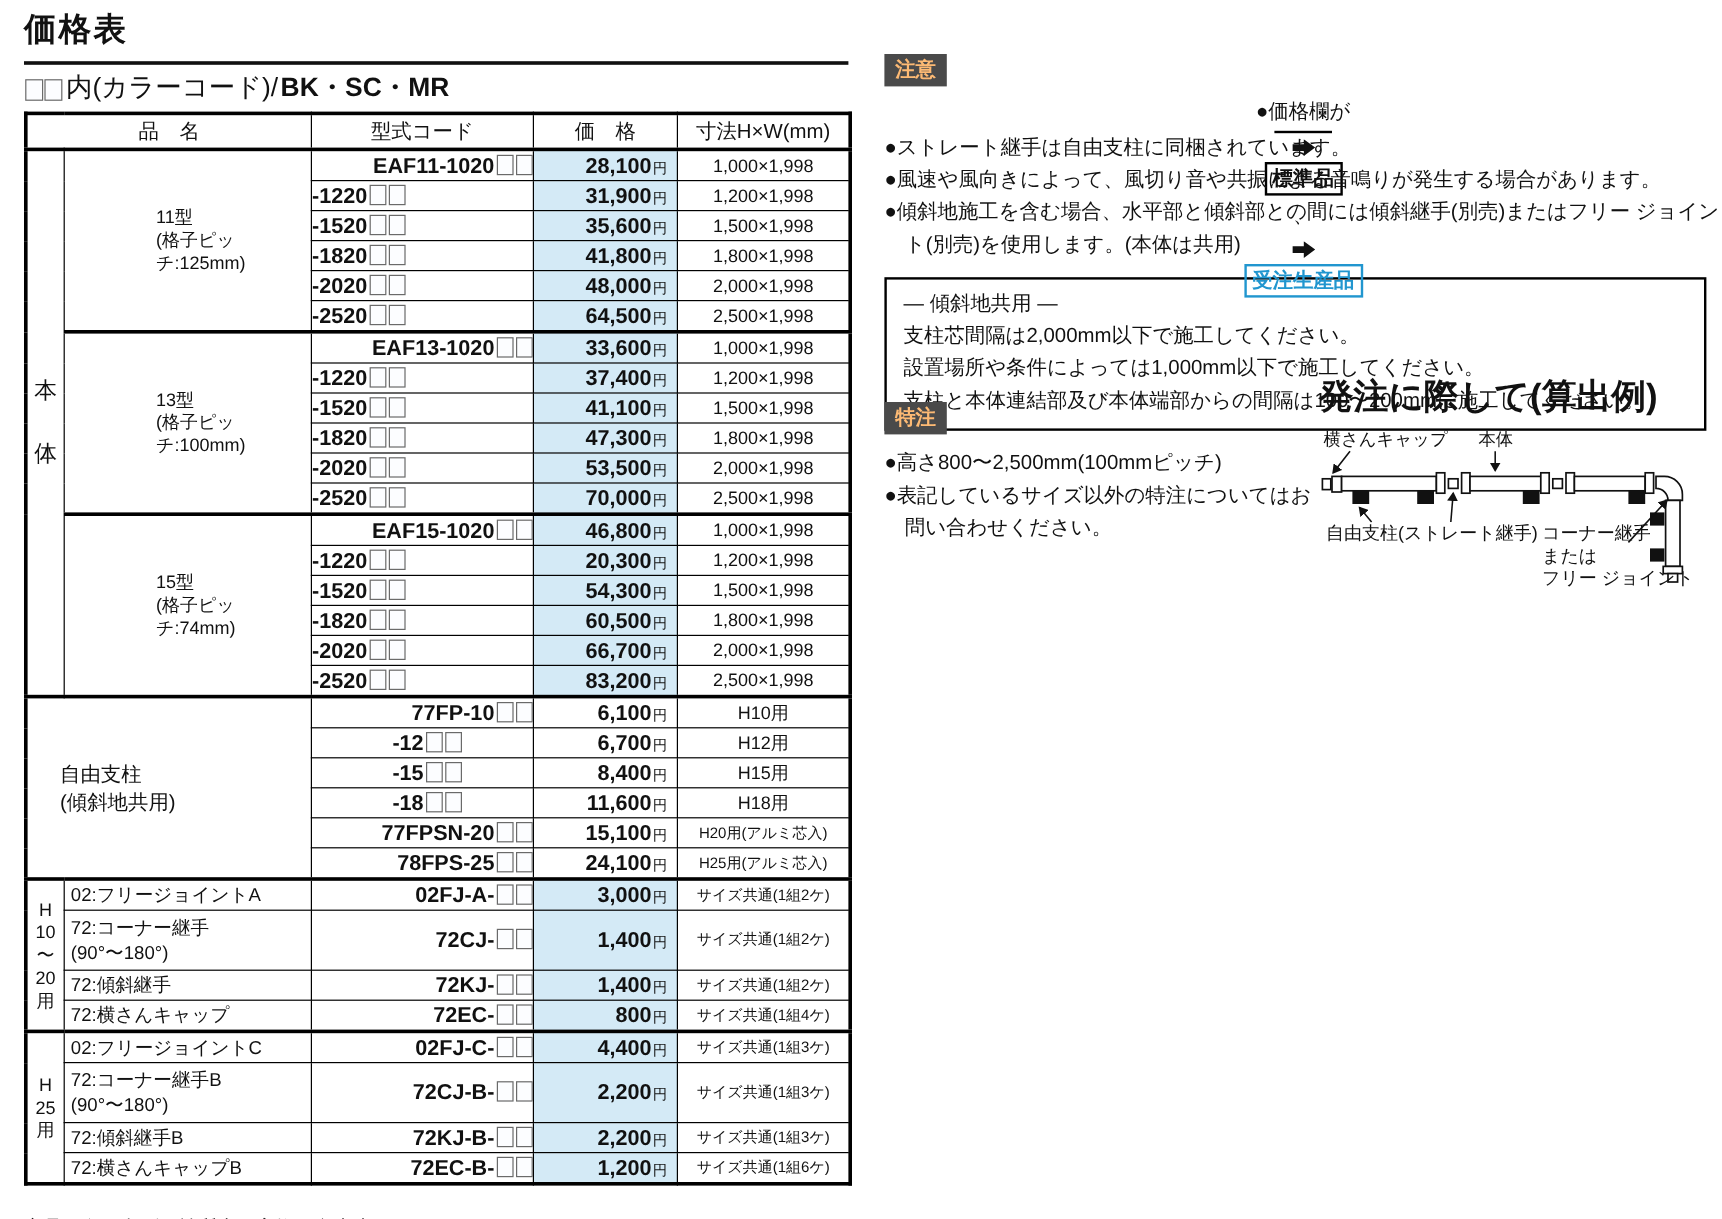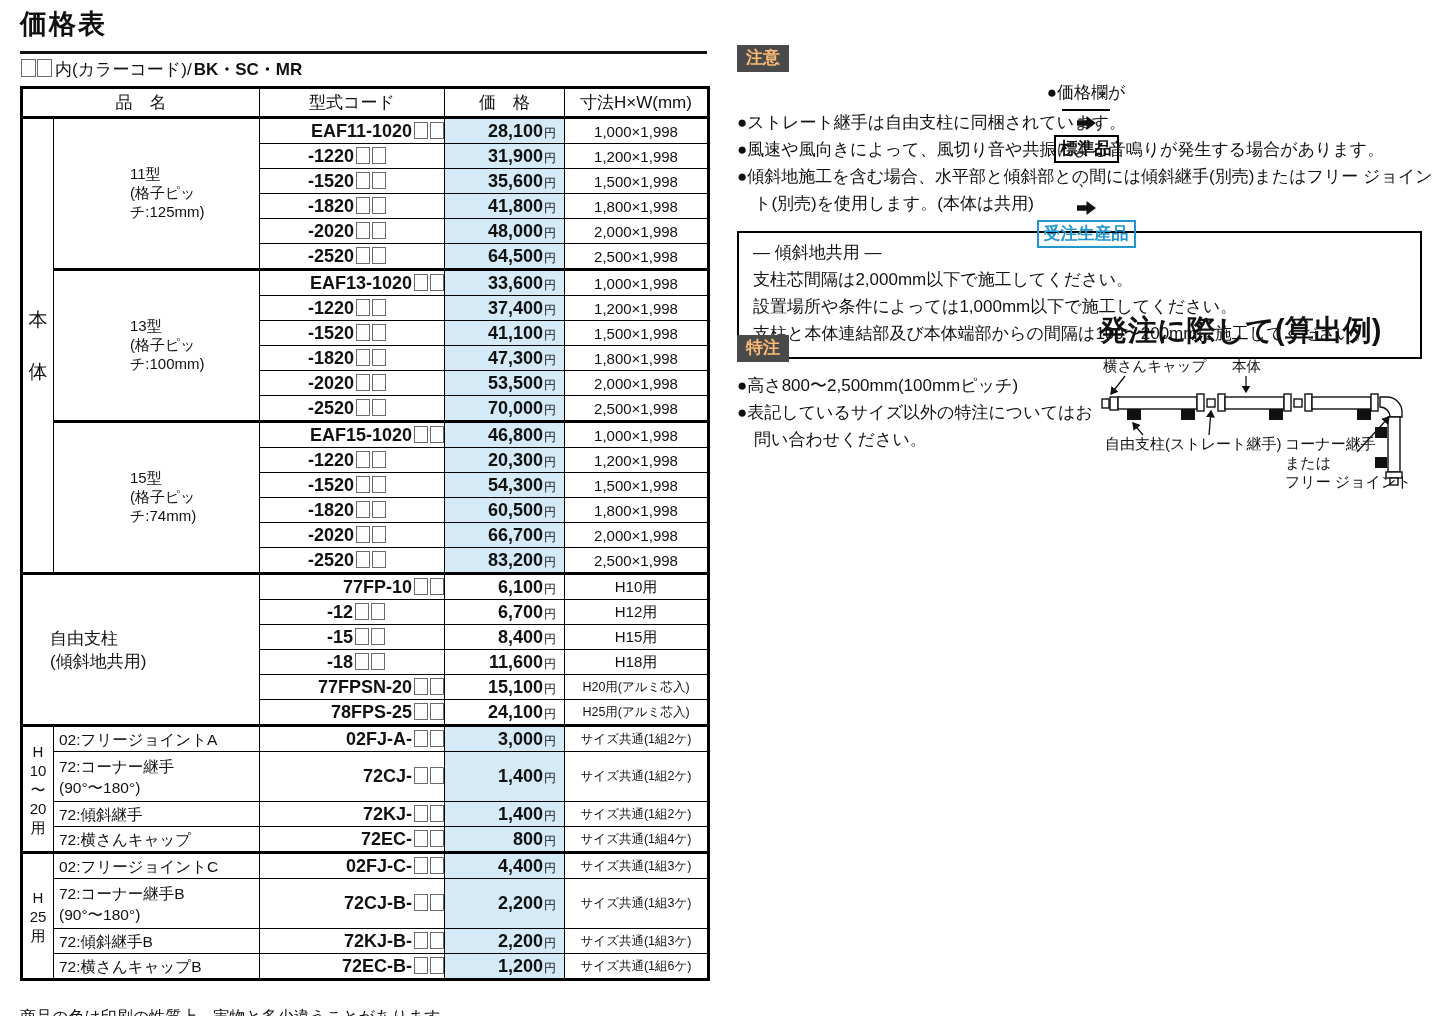--- a/index.html
+++ b/index.html
@@ -2,40 +2,40 @@
 <html><head>
 <meta charset="utf-8">
 <style>
   html,body{margin:0;padding:0;background:#fff;}
   .canvas{position:relative;width:1435px;height:1016px;background:#fff;color:#111;
           font-family:"Liberation Sans","DejaVu Sans",sans-serif;overflow:hidden;}
   
   .left{position:absolute;left:20px;top:6px;width:687px;}
   .page-title{font-size:27px;font-weight:bold;letter-spacing:2px;margin:0 0 9px 0;}
   .rule{height:3px;background:#111;}
-  .cc-line{font-size:17px;padding:4px 0 5px 1px;display:flex;align-items:center;gap:2px;}
+  .cc-line{font-size:22px;padding:4px 0 5px 1px;display:flex;align-items:flex-end;gap:2px;}
   .cc-line b{font-weight:bold;}
   .sq{display:inline-block;width:12px;height:15px;border:1.5px solid #6a6a6a;background:#fcfdff;margin-left:2px;vertical-align:-2px;}
   .sq.big{width:13px;height:16px;margin:0 1px 0 0;}
   table{border-collapse:collapse;width:687px;table-layout:fixed;border:3px solid #000;}
   col.c-g{width:32px}col.c-n{width:206px}col.c-c{width:185px}col.c-p{width:120px}col.c-d{width:144px}
   th{font-weight:normal;font-size:17px;height:25px;border:1.5px solid #000;border-bottom:3px solid #000;background:#fff;}
   td{border:1px solid #000;height:24px;padding:0;vertical-align:middle;}
   tr.h2 td{height:49px;}
   tr.bt td{border-top:3px solid #000;}
   .pre{white-space:pre-line;}
   .vt{white-space:pre-line;text-align:center;}
   .vt-body{font-size:19px;line-height:52px;font-weight:normal;}
   .vt-h{font-size:15px;line-height:19px;}
   .name{font-size:15px;}
   .n-body{padding-left:76px;}
   .n-free{padding-left:27px;font-size:17px;}
   .n-joint{padding-left:5px;font-size:15.5px;line-height:21px;margin-top:40px;}
   .code{font-weight:bold;font-size:18px;padding-left:10px;white-space:nowrap;text-align:right;}
-  .code.cont-a{text-align:center;padding-right:10px;padding-left:0;}
+  .code.cont-a{text-align:left;padding-right:10px;padding-left:0;}
   .code.cont-b{text-align:right;padding-right:59px;padding-left:0;}
   .price{text-align:right;padding-right:8px;white-space:nowrap;}
   .price .num{font-weight:bold;font-size:18px;}
   .price .yen{font-size:12px;margin-left:1px;}
   .hl{background:#d4eaf6;}
   .dim{text-align:center;font-size:15px;}
   .dim.sm{font-size:12.5px;}
   .footnotes{margin-top:22px;font-size:16px;line-height:27px;}
   
   .right{position:absolute;left:737px;top:45px;width:698px;font-size:17px;}

